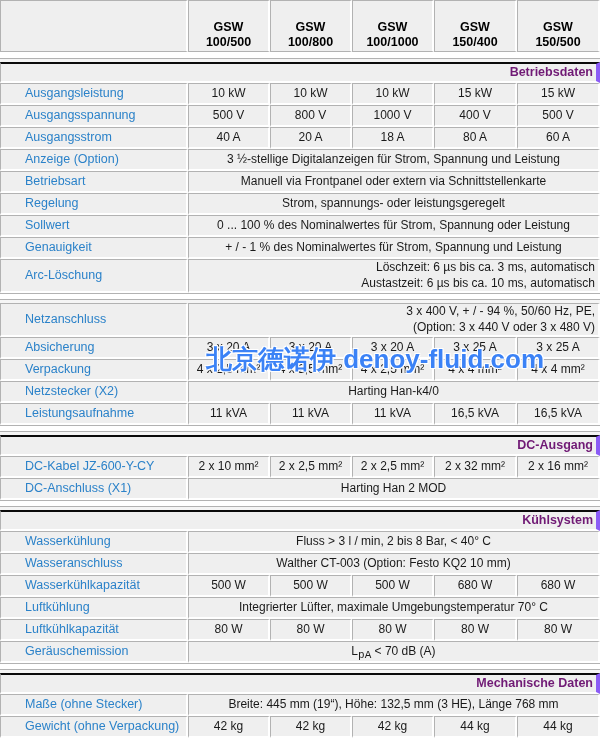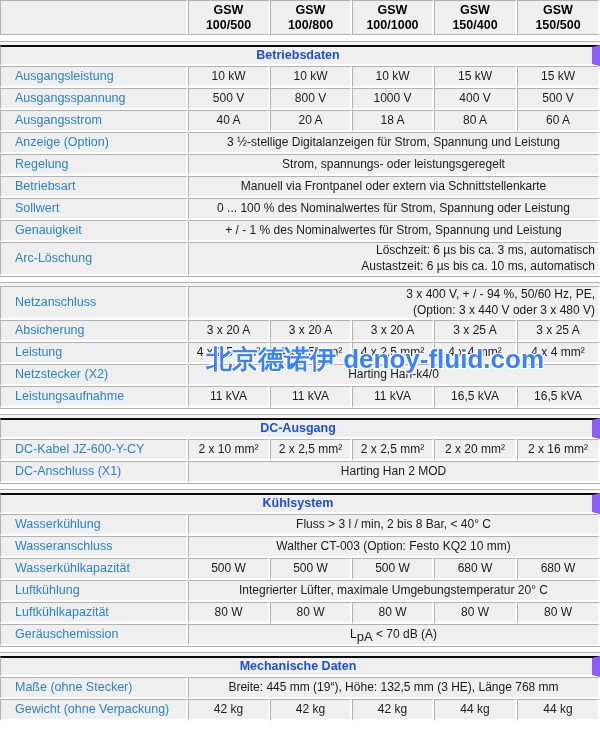--- a/index.html
+++ b/index.html
@@ -3,35 +3,35 @@
 <meta charset="utf-8">
 <style>
   html,body{margin:0;padding:0;background:#fff;}
   body{width:600px;height:748px;overflow:hidden;position:relative;
        font-family:"Liberation Sans","DejaVu Sans",sans-serif;-webkit-font-smoothing:antialiased;}
   table.spec{width:600px;table-layout:fixed;border-collapse:separate;border-spacing:0;}
   td,th{box-sizing:border-box;background:#efefef;
         border-top:1px solid #b2b2b2;border-left:1px solid #b2b2b2;
         border-right:2px solid #fff;border-bottom:2px solid #fff;
         font-size:12px;color:#1a1a1a;padding:0 3px;vertical-align:middle;}
-  th{font-weight:bold;text-align:center;padding:2px 0 1px 0;border-bottom:1px solid #b2b2b2;}
+  th{font-weight:bold;text-align:center;padding:19px 0 1px 0;border-bottom:1px solid #b2b2b2;}
   th .hl{display:block;line-height:15px;font-size:12.5px;color:#000;}
-  td.lbl{color:#2b82c9;text-align:left;padding-left:14px;font-size:12.5px;height:19px;line-height:19px;
+  td.lbl{color:#2b82c9;text-align:left;padding-left:24px;font-size:12.5px;height:19px;line-height:19px;
          white-space:nowrap;overflow:hidden;}
   td.val{text-align:center;height:19px;line-height:19px;white-space:nowrap;}
   td.two{height:31px;line-height:15px;}
   td.two .ln{display:block;line-height:15.5px;text-align:right;}
   tr.tworow td.lbl{height:31px;line-height:31px;}
-  td.sect{font-weight:bold;color:#1d4ed8;font-size:12.5px;text-align:center;padding-left:6px;
+  td.sect{font-weight:bold;color:#701a75;font-size:12.5px;text-align:right;padding-left:6px;
           height:15px;line-height:15px;padding-top:1px;padding-bottom:1px;
-          border-top:2px solid #0a0a0a;border-right:8px solid #8b5cf6;}
+          border-top:2px solid #0a0a0a;border-right:4px solid #8b5cf6;}
   td.spacer{background:#fff;border:none;border-top:1px solid #b2b2b2;height:6px;padding:0;}
   td.spacer0{background:#fff;border:none;height:6px;padding:0;}
   td.thin{background:#f5f5f5;border:none;border-top:1px solid #b2b2b2;height:4px;padding:0;}
-  sub{font-size:13px;line-height:0;}
+  sub{font-size:11px;line-height:0;font-family:Liberation Mono, monospace;}
   .watermark{position:absolute;left:166px;top:342px;z-index:5;white-space:nowrap;
      font-size:26px;font-weight:bold;color:#3b82f6;letter-spacing:0px;
      text-shadow:-1px -1px 0 #fff,1px -1px 0 #fff,-1px 1px 0 #fff,1px 1px 0 #fff,0 0 2px #fff;margin-left:40px;}
 </style>
 </head>
 <body>
 
 <table class="spec">
   <colgroup>
     <col style="width:188px">
@@ -99,26 +99,26 @@
     <td class="val">20 A</td>
     <td class="val">18 A</td>
     <td class="val">80 A</td>
     <td class="val">60 A</td>
   </tr>
   <tr>
     <td class="lbl">Anzeige (Option)</td>
     <td class="val" colspan="5">3 ½-stellige Digitalanzeigen für Strom, Spannung und Leistung</td>
   </tr>
   <tr>
+    <td class="lbl">Betriebsart</td>
+    <td class="val" colspan="5">Manuell via Frontpanel oder extern via Schnittstellenkarte</td>
+  </tr>
+  <tr>
     <td class="lbl">Regelung</td>
     <td class="val" colspan="5">Strom, spannungs- oder leistungsgeregelt</td>
-  </tr>
-  <tr>
-    <td class="lbl">Betriebsart</td>
-    <td class="val" colspan="5">Manuell via Frontpanel oder extern via Schnittstellenkarte</td>
   </tr>
   <tr>
     <td class="lbl">Sollwert</td>
     <td class="val" colspan="5">0 ... 100 % des Nominalwertes für Strom, Spannung oder Leistung</td>
   </tr>
   <tr>
     <td class="lbl">Genauigkeit</td>
     <td class="val" colspan="5">+ / - 1 % des Nominalwertes für Strom, Spannung und Leistung</td>
   </tr>
   <tr class="tworow">
@@ -145,21 +145,21 @@
   </tr>
   <tr>
     <td class="lbl">Absicherung</td>
     <td class="val">3 x 20 A</td>
     <td class="val">3 x 20 A</td>
     <td class="val">3 x 20 A</td>
     <td class="val">3 x 25 A</td>
     <td class="val">3 x 25 A</td>
   </tr>
   <tr>
-    <td class="lbl">Leistung</td>
+    <td class="lbl">Verpackung</td>
     <td class="val">4 x 2,5 mm²</td>
     <td class="val">4 x 2,5 mm²</td>
     <td class="val">4 x 2,5 mm²</td>
     <td class="val">4 x 4 mm²</td>
     <td class="val">4 x 4 mm²</td>
   </tr>
   <tr>
     <td class="lbl">Netzstecker (X2)</td>
     <td class="val" colspan="5">Harting Han-k4/0</td>
   </tr>
@@ -180,21 +180,21 @@
       </tr>
   <tr>
         <td class="sect" colspan="6">DC-Ausgang</td>
       </tr>
 
   <tr>
     <td class="lbl">DC-Kabel JZ-600-Y-CY</td>
     <td class="val">2 x 10 mm²</td>
     <td class="val">2 x 2,5 mm²</td>
     <td class="val">2 x 2,5 mm²</td>
-    <td class="val">2 x 20 mm²</td>
+    <td class="val">2 x 32 mm²</td>
     <td class="val">2 x 16 mm²</td>
   </tr>
   <tr>
     <td class="lbl">DC-Anschluss (X1)</td>
     <td class="val" colspan="5">Harting Han 2 MOD</td>
   </tr>
 
   <tr>
         <td class="spacer" colspan="6"></td>
       </tr>
@@ -216,21 +216,21 @@
   <tr>
     <td class="lbl">Wasserkühlkapazität</td>
     <td class="val">500 W</td>
     <td class="val">500 W</td>
     <td class="val">500 W</td>
     <td class="val">680 W</td>
     <td class="val">680 W</td>
   </tr>
   <tr>
     <td class="lbl">Luftkühlung</td>
-    <td class="val" colspan="5">Integrierter Lüfter, maximale Umgebungstemperatur 20° C</td>
+    <td class="val" colspan="5">Integrierter Lüfter, maximale Umgebungstemperatur 70° C</td>
   </tr>
   <tr>
     <td class="lbl">Luftkühlkapazität</td>
     <td class="val">80 W</td>
     <td class="val">80 W</td>
     <td class="val">80 W</td>
     <td class="val">80 W</td>
     <td class="val">80 W</td>
   </tr>
   <tr>

